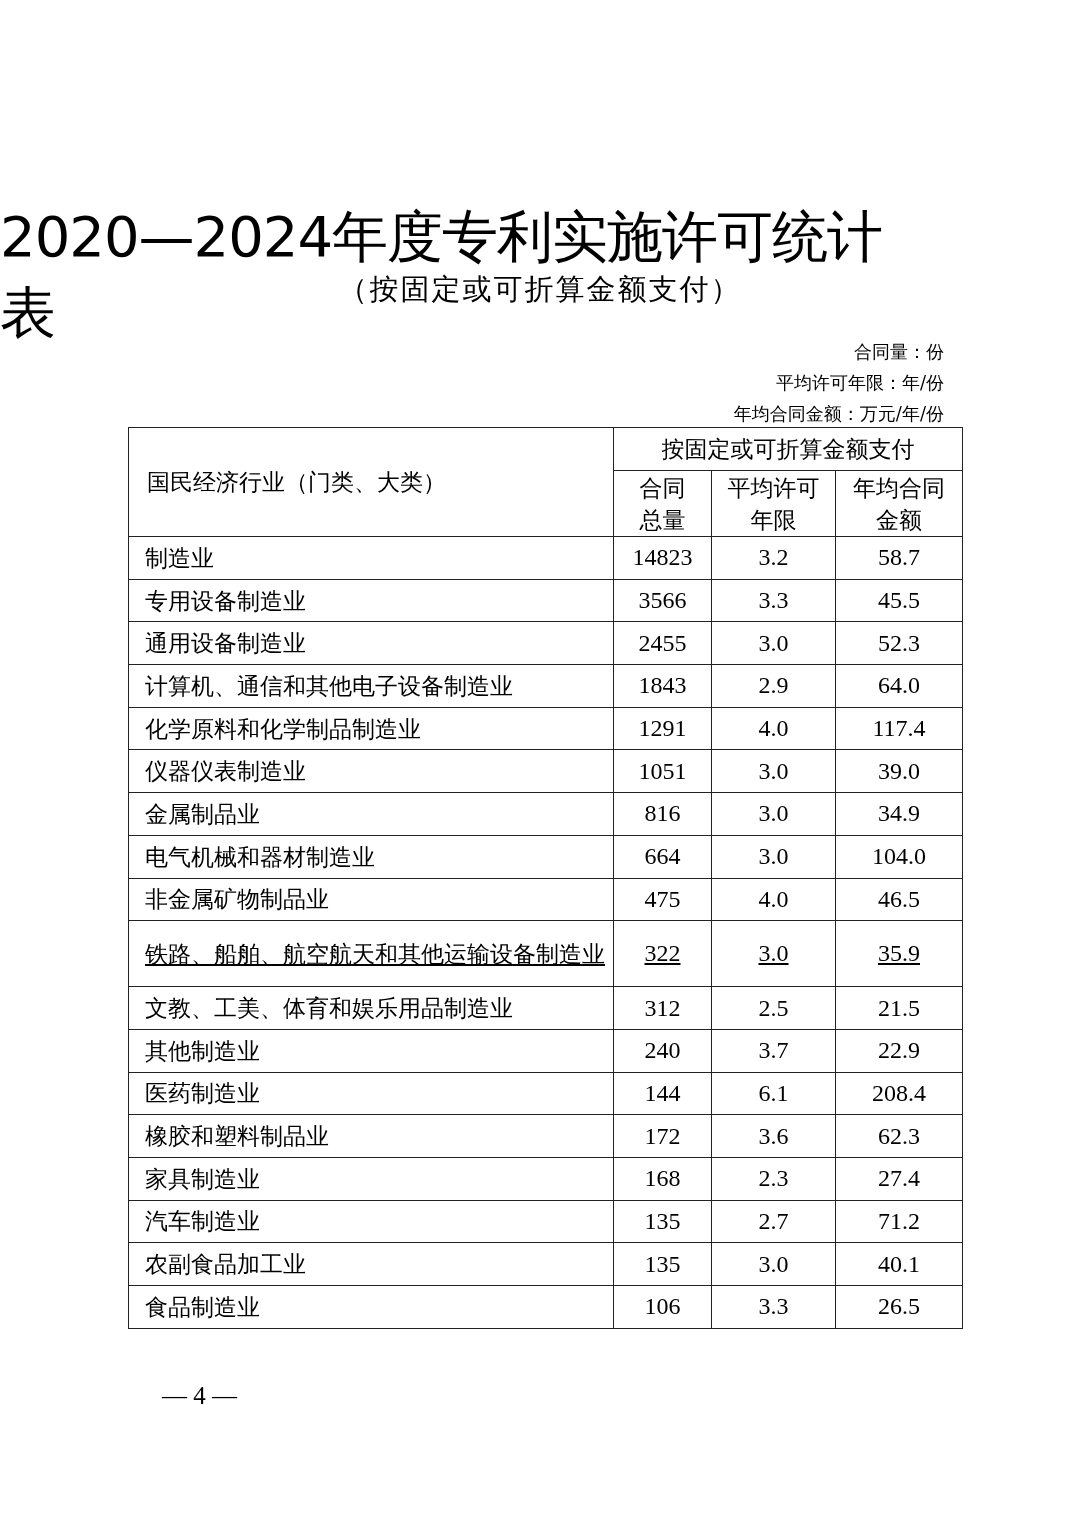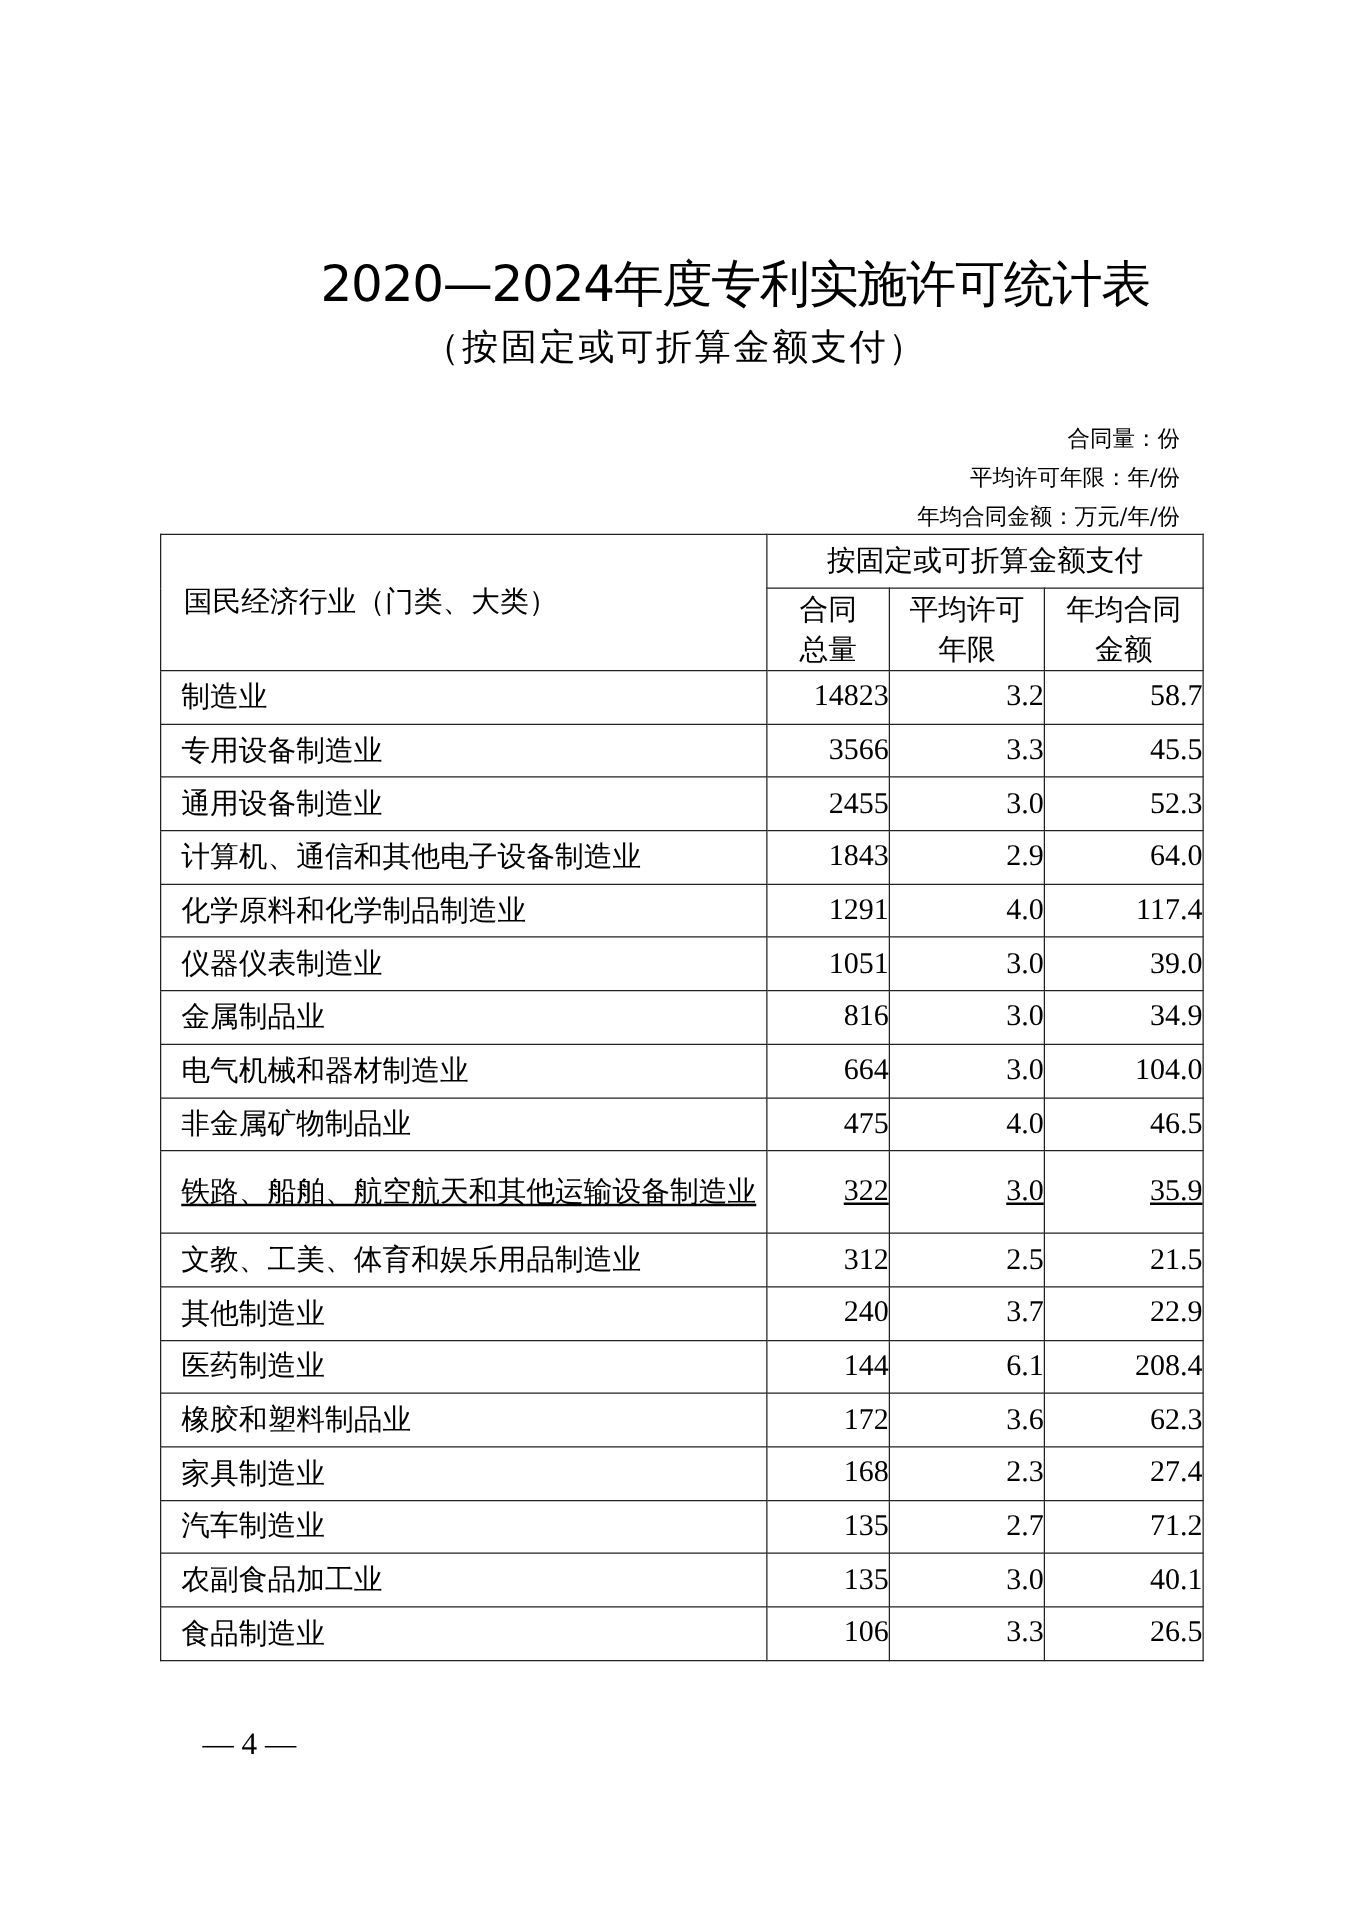--- a/index.html
+++ b/index.html
@@ -1,36 +1,36 @@
 <!DOCTYPE html>
 <html><head>
 <meta charset="utf-8">
 <style>
   html, body { margin:0; padding:0; background:#ffffff; }
   body { width:1080px; height:1527px; position:relative; overflow:hidden; color:#000; }
   .title {
-    position:absolute; left:0; width:920px; top:200px; text-align:right;
-    font-family:"DejaVu Sans","Liberation Sans",sans-serif; font-size:40px; letter-spacing:-1px;
+    position:absolute; left:0; width:920px; top:200px; text-align:left;
+    font-family:"DejaVu Sans","Liberation Sans",sans-serif; font-size:56px; letter-spacing:-1px;
   }
   .subtitle {
-    position:absolute; left:0; width:1080px; top:258px; text-align:center;
+    position:absolute; left:0; width:1080px; top:270px; text-align:center;
     font-family:"DejaVu Serif","Liberation Serif",serif; font-size:29px; letter-spacing:2px;
   }
   .units {
     position:absolute; right:136px; top:336px; text-align:right;
     font-family:"DejaVu Serif","Liberation Serif",serif; font-size:18px; line-height:31px;
   }
   table {
     position:absolute; left:128px; top:427px; border-collapse:collapse;
     font-family:"DejaVu Sans","Liberation Sans",sans-serif; font-size:23px;
   }
   td, th { border:1.5px solid #222; padding:0; font-weight:normal; }
   th { text-align:center; line-height:32px; }
   td.name { text-align:left; padding-left:16px; line-height:30px; }
-  td.num { text-align:right; font-family:"Liberation Serif","DejaVu Serif",serif; font-size:24px; }
+  td.num { text-align:center; font-family:"Liberation Serif","DejaVu Serif",serif; font-size:24px; }
   .col-name { width:485px; }
   .col-a { width:98px; }
   .col-b { width:124px; }
   .col-c { width:127px; }
   tr.data { height:42.7px; }
   tr.data.tall { height:66px;text-decoration:underline; }
   .page-num {
     position:absolute; left:162px; top:1382px;
     font-family:"Liberation Serif","DejaVu Serif",serif; font-size:25px;
   }

